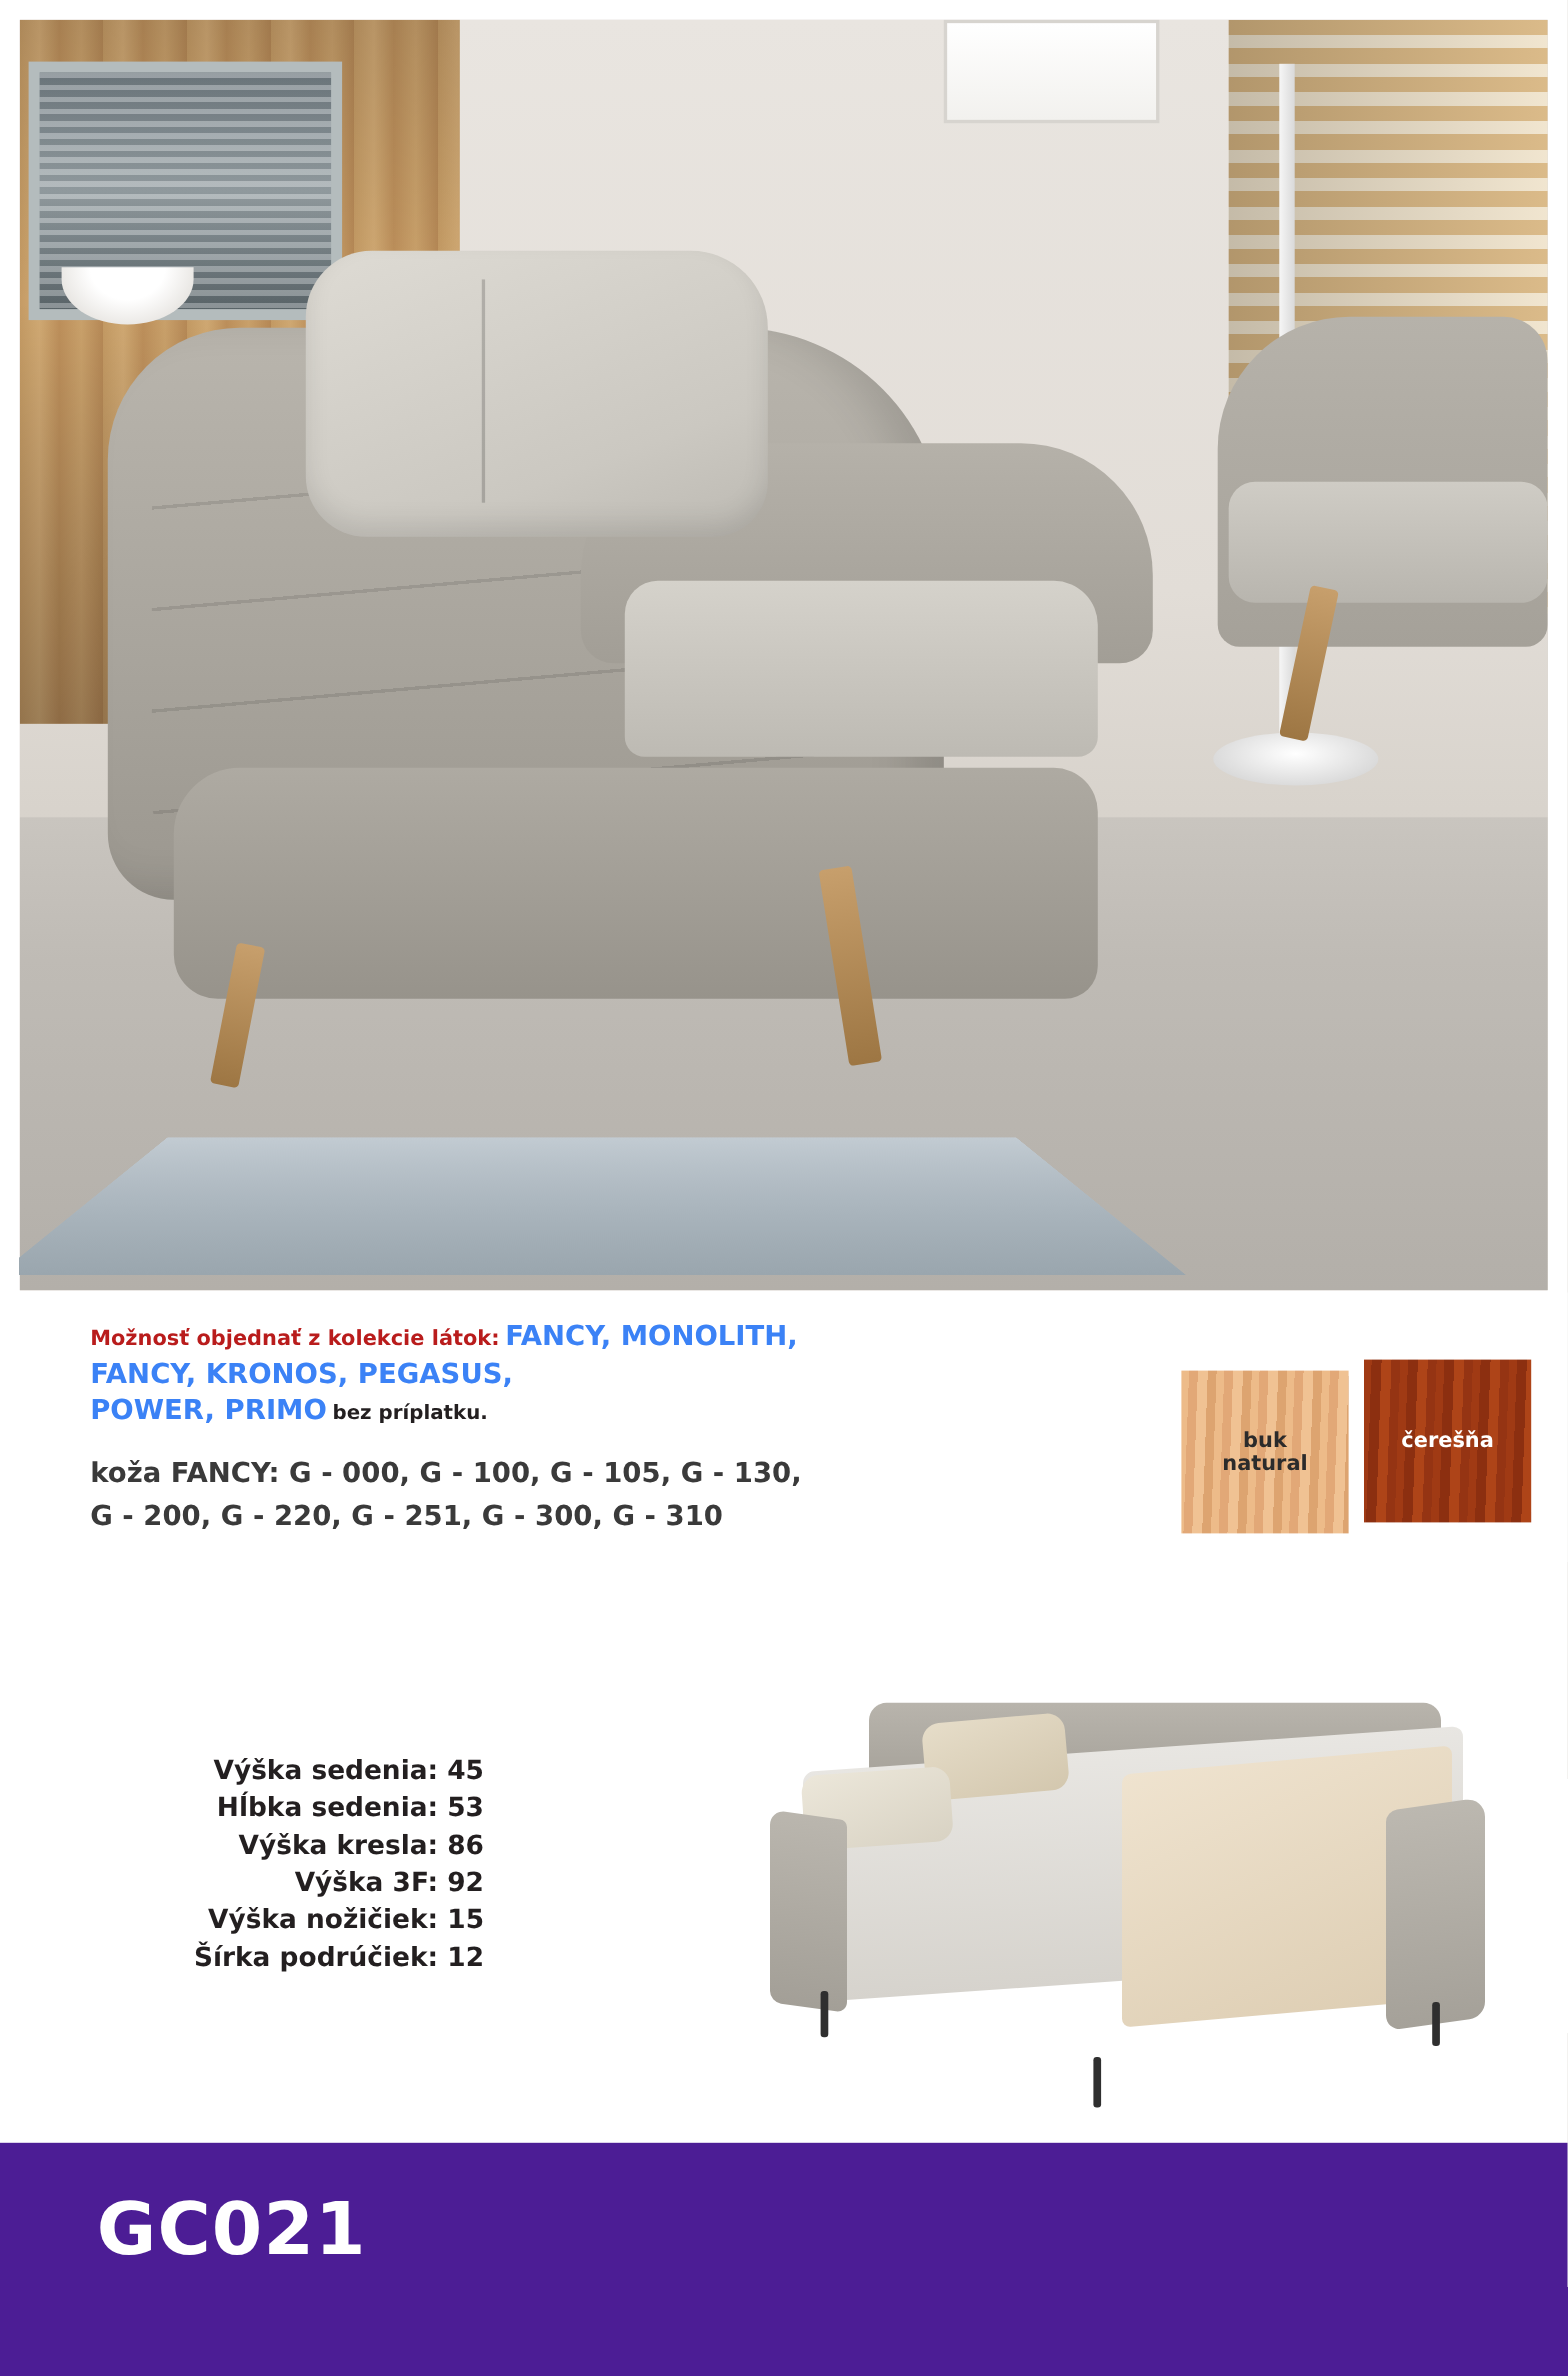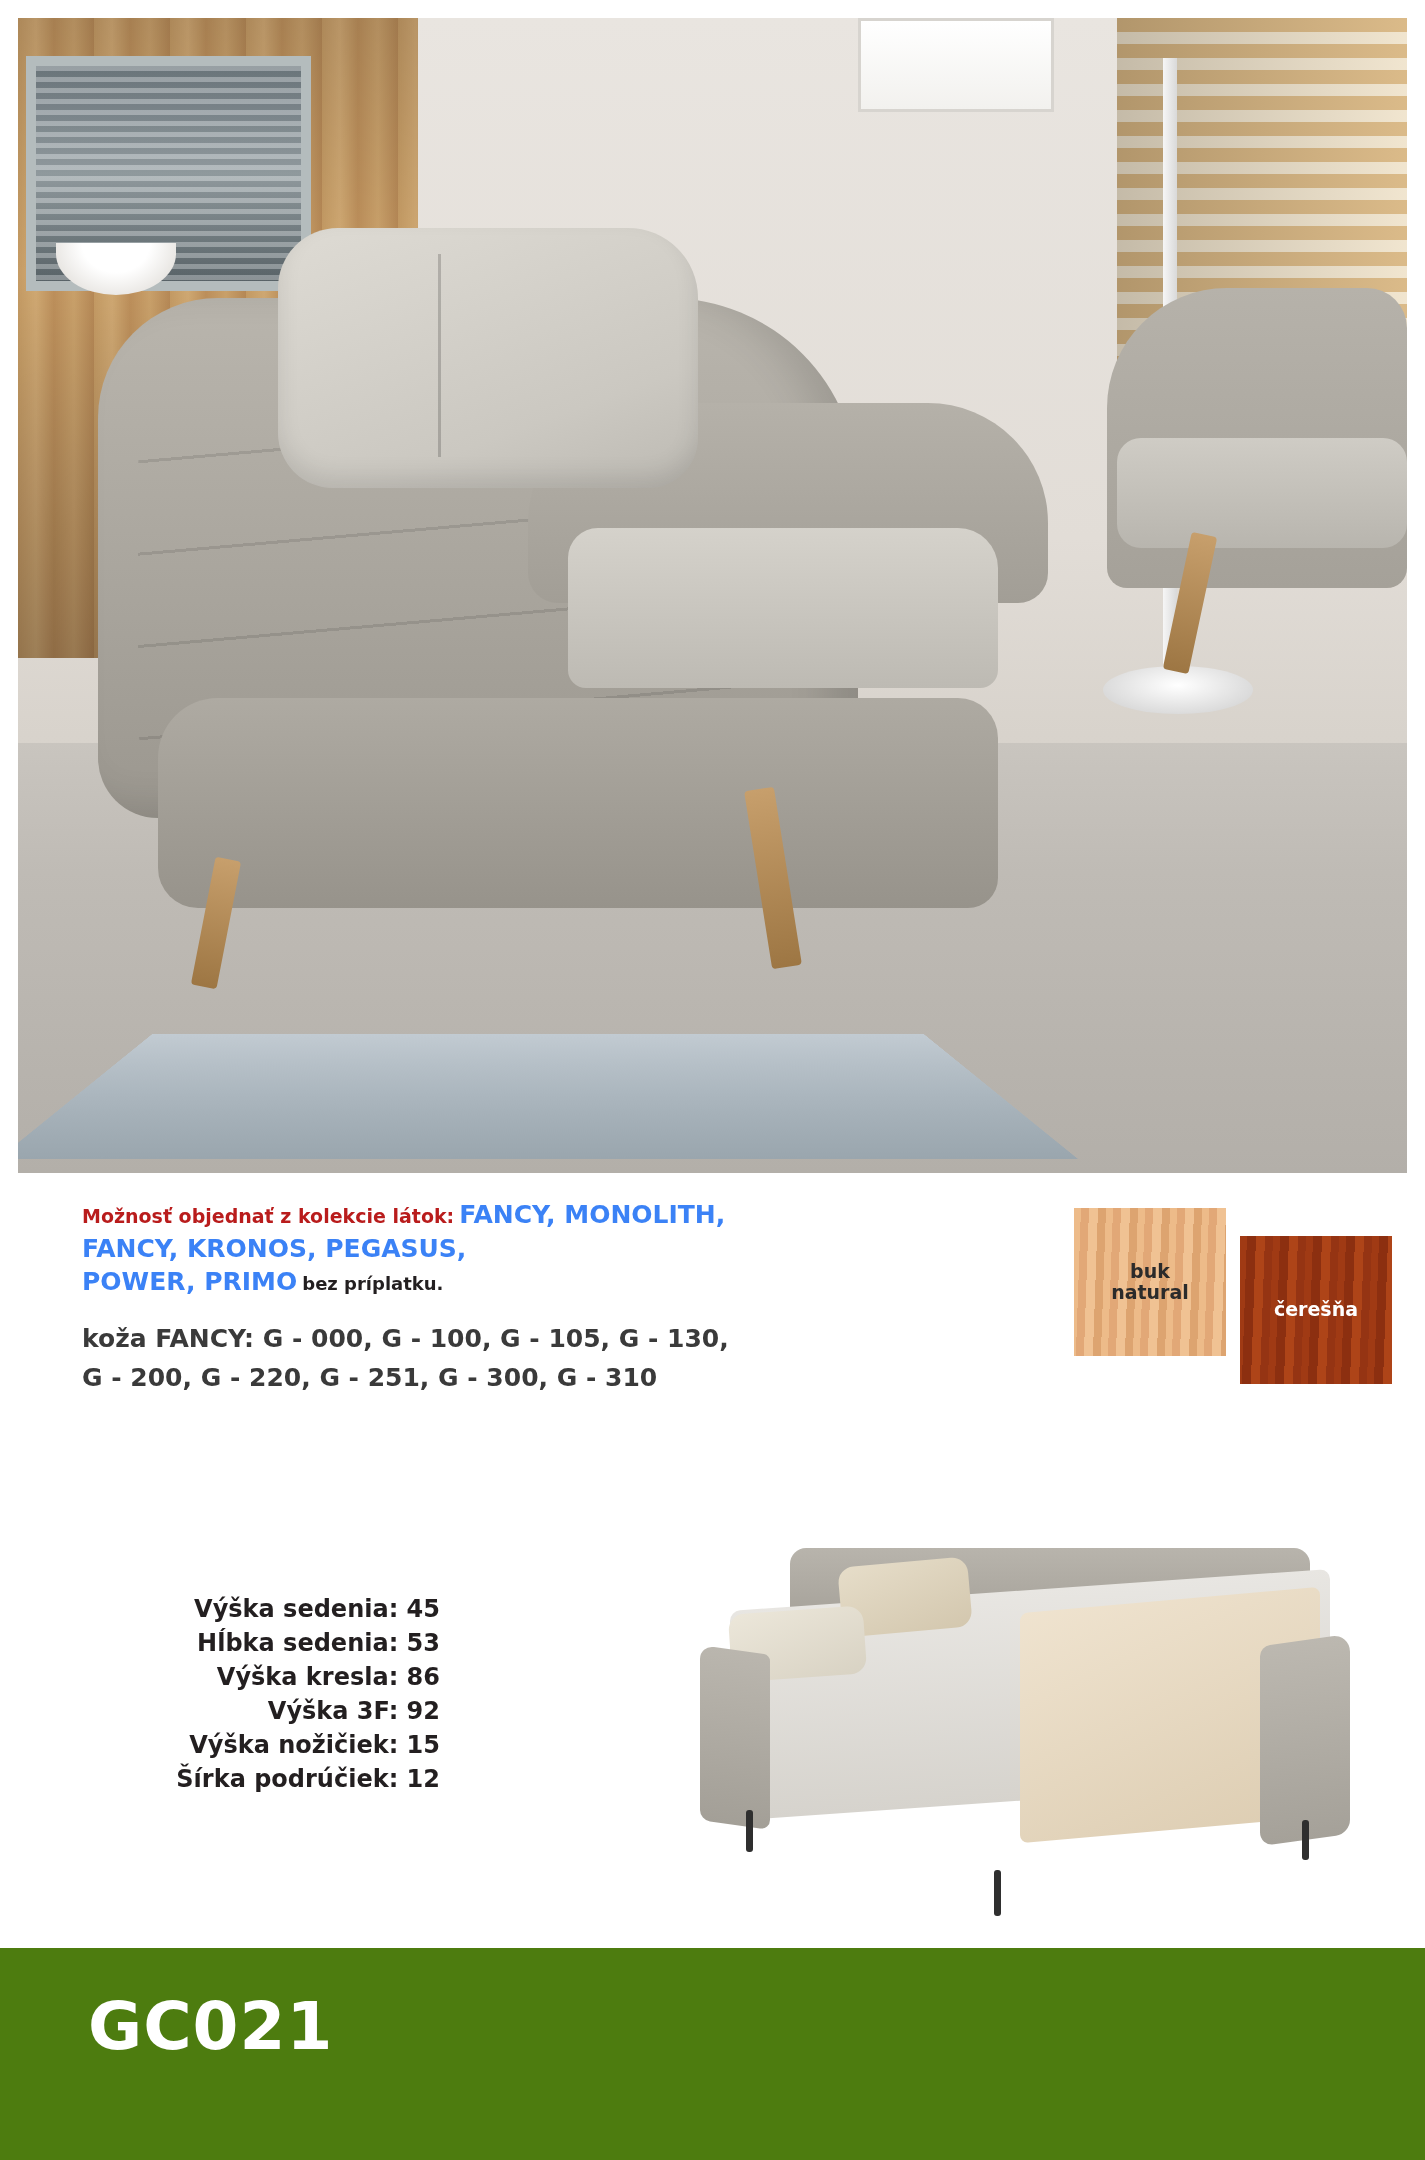--- a/index.html
+++ b/index.html
@@ -213,20 +213,21 @@
     font-weight: bold;
     color: #2b2b2b;
     text-align: center;
     line-height: 1.12;
     position: relative;
     z-index: 2;
   }
   .swatch.buk {
     background: repeating-linear-gradient(92deg,
       #edbb89 0 7px, #e2a877 7px 15px, #f0c293 15px 24px, #dda470 24px 32px);
+    margin-top: 38px;
   }
   .swatch.buk .label { color:#2b2b2b; }
   .swatch.ceresna {
     background: repeating-linear-gradient(92deg,
       #a03a14 0 7px, #8c2f10 7px 16px, #ae4418 16px 25px, #953413 25px 33px);
     margin-top: 28px;
   }
   .swatch.ceresna .label { color: #ffffff; }
 
   
@@ -296,21 +297,21 @@
   .bed-photo .leg2 { left: 304px; top: 350px; height: 46px; }
   .bed-photo .leg3 { left: 612px; top: 300px; height: 40px; }
 
   
   .footer {
     position: absolute;
     left: 0;
     top: 1948px;
     width: 1425px;
     height: 212px;
-    background: #4d7c0f;
+    background: #4c1d95;
   }
   .footer .code {
     position: absolute;
     left: 88px;
     top: 40px;
     font-size: 66px;
     font-weight: bold;
     color: #ffffff;
     letter-spacing: 1px;
   }

